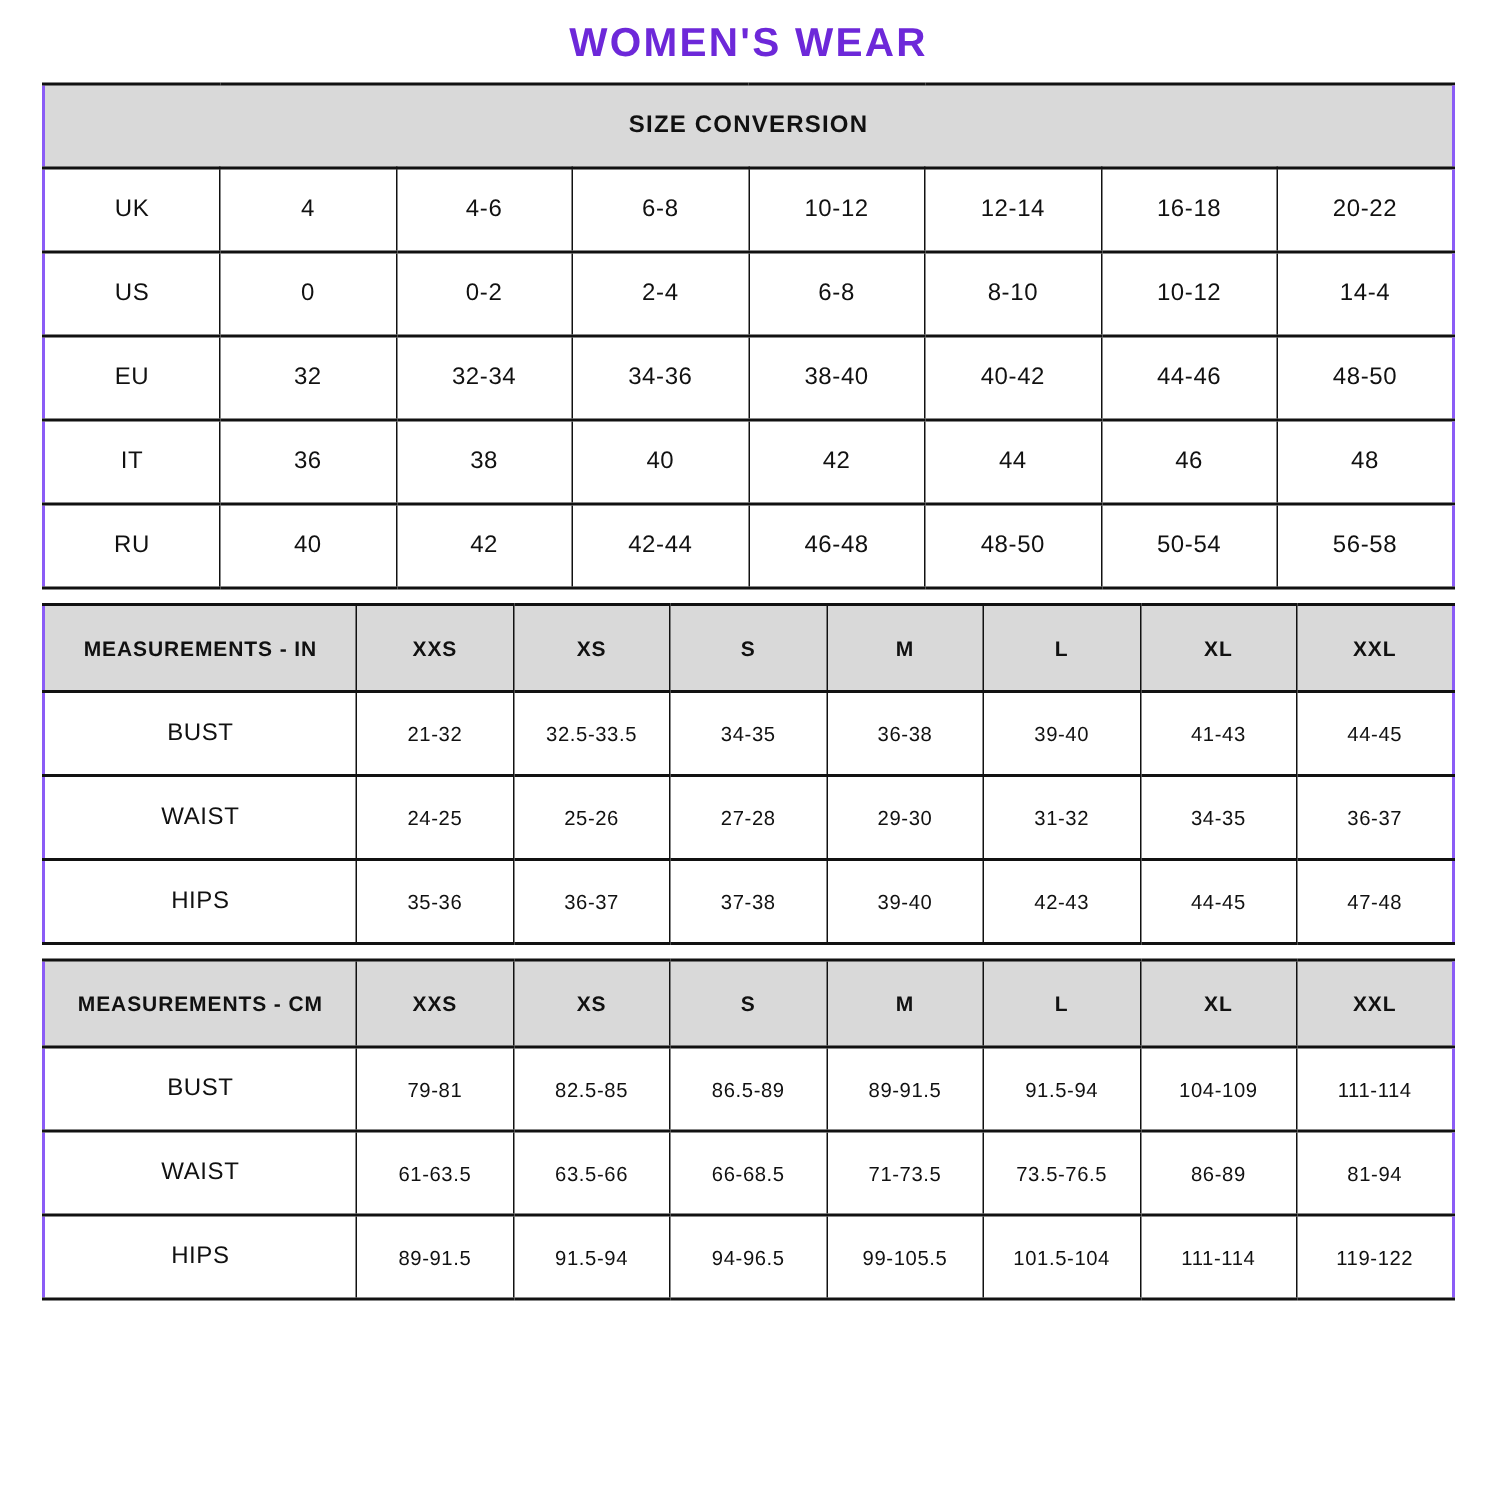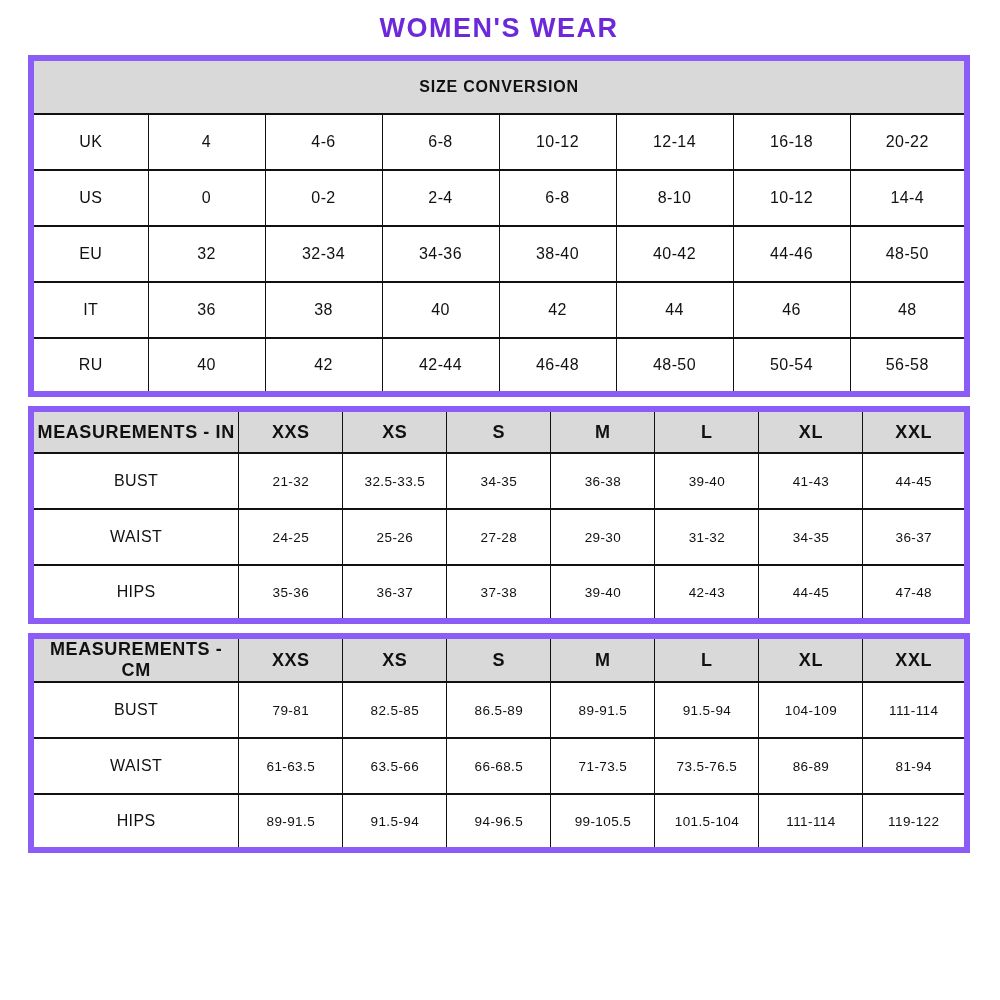--- a/index.html
+++ b/index.html
@@ -18,21 +18,21 @@
     text-align: center;
     font-size: 27px;
     font-weight: bold;
     letter-spacing: 1.5px;
     margin-bottom: 11px;
     color: #6d28d9;
   }
   table {
     width: 942px;
     border-collapse: collapse;
-    border: 6px solid #8b5cf6;
+    border: 2px solid #8b5cf6;
     table-layout: fixed;
     padding-left: 36px;
   }
   td {
     border: 2px solid #111111;
     border-left-width: 1.5px;
     border-right-width: 1.5px;
     text-align: center;
     vertical-align: middle;
     letter-spacing: 0.4px;
@@ -47,22 +47,22 @@
   
   #size-conversion td { height: 56px; font-size: 16px; }
   #size-conversion .label-col { width: 17.8%; }
   
   .measure-table { margin-top: 9px; }
   .measure-table td { height: 56px; font-size: 13.5px; }
   .measure-table .label-col { width: 22.2%; }
   .measure-table .header-row td {
     background: #d9d9d9;
     font-weight: bold;
-    font-size: 18px;
-    height: 44px;
+    font-size: 14px;
+    height: 58px;
     letter-spacing: 0.6px;
   }
   .measure-table .row-label { font-size: 16px; }
   #size-conversion { margin-top: 0; }
 </style>
 </head>
 <body>
 
 <div class="page">
   <h1 class="page-title">WOMEN'S WEAR</h1>

